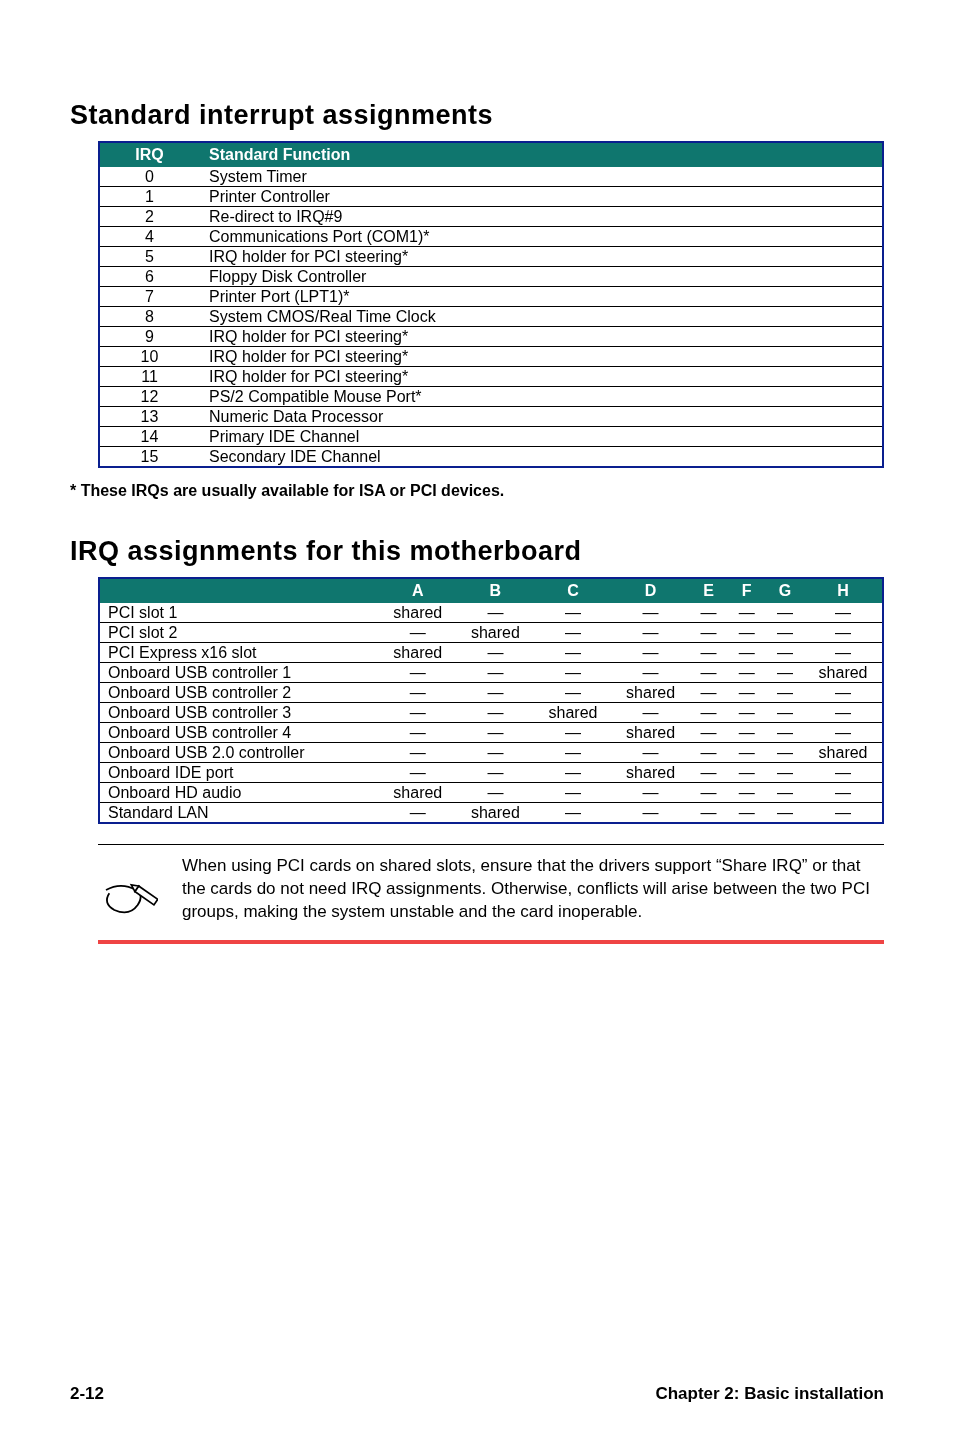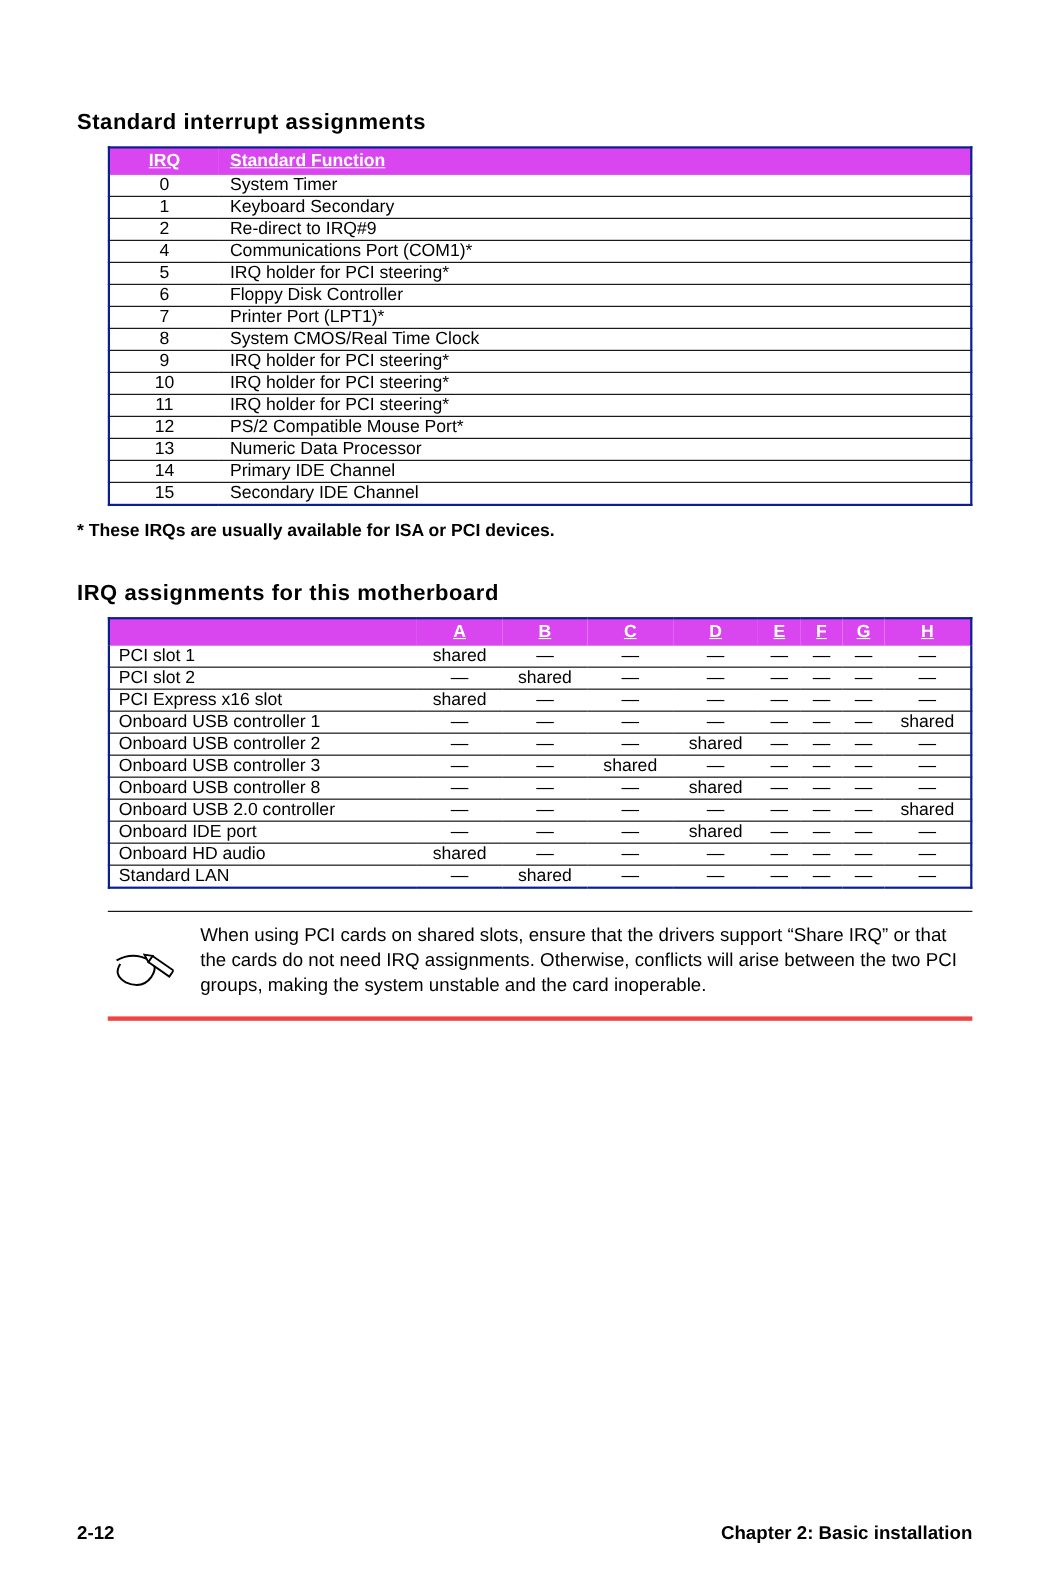--- a/index.html
+++ b/index.html
@@ -1,41 +1,40 @@
 <!DOCTYPE html>
 <html><head>
 <meta charset="utf-8">
 <style>
   * { box-sizing: border-box; margin: 0; padding: 0; }
   html, body { width: 954px; background: #fff; font-family: Arial, Helvetica, sans-serif; color: #000; }
   body { padding: 100px 70px 40px 70px; }
 
   h2.section {
-    font-size: 20px;
+    font-size: 27px;
     font-weight: 700;
     letter-spacing: 0.5px;
     margin-bottom: 10px;
   }
 
   table.irq, table.assign {
     border-collapse: collapse;
     width: 100%;
     margin-left: 28px;
     width: calc(100% - 28px);
     font-size: 16px;
     border: 2px solid #0a1f8f;
   }
   table.irq th, table.assign th {
-    background: #d946ef;
+    background: #0f766e;
     color: #fff;
     font-weight: 700;
     text-align: left;
     padding: 3px 10px;
     border: none;
-    text-decoration: underline;
   }
   table.irq td, table.assign td {
     border-bottom: 1px solid #000;
     padding: 1px 10px 0 10px;
     vertical-align: middle;
   }
   table.irq tr:last-child td, table.assign tr:last-child td { border-bottom: none; }
 
   table.irq th:first-child { width: 100px; text-align: center; }
   table.irq td:first-child { width: 100px; text-align: center; }
@@ -90,21 +89,21 @@
       <th>Standard Function</th>
     </tr>
   </thead>
   <tbody id="irq-body">
       <tr>
         <td>0</td>
         <td>System Timer</td>
       </tr>
       <tr>
         <td>1</td>
-        <td>Keyboard Secondary</td>
+        <td>Printer Controller</td>
       </tr>
       <tr>
         <td>2</td>
         <td>Re-direct to IRQ#9</td>
       </tr>
       <tr>
         <td>4</td>
         <td>Communications Port (COM1)*</td>
       </tr>
       <tr>
@@ -235,21 +234,21 @@
         <td>—</td>
         <td>—</td>
         <td>shared</td>
         <td>—</td>
         <td>—</td>
         <td>—</td>
         <td>—</td>
         <td>—</td>
       </tr>
       <tr>
-        <td>Onboard USB controller 8</td>
+        <td>Onboard USB controller 4</td>
         <td>—</td>
         <td>—</td>
         <td>—</td>
         <td>shared</td>
         <td>—</td>
         <td>—</td>
         <td>—</td>
         <td>—</td>
       </tr>
       <tr>

